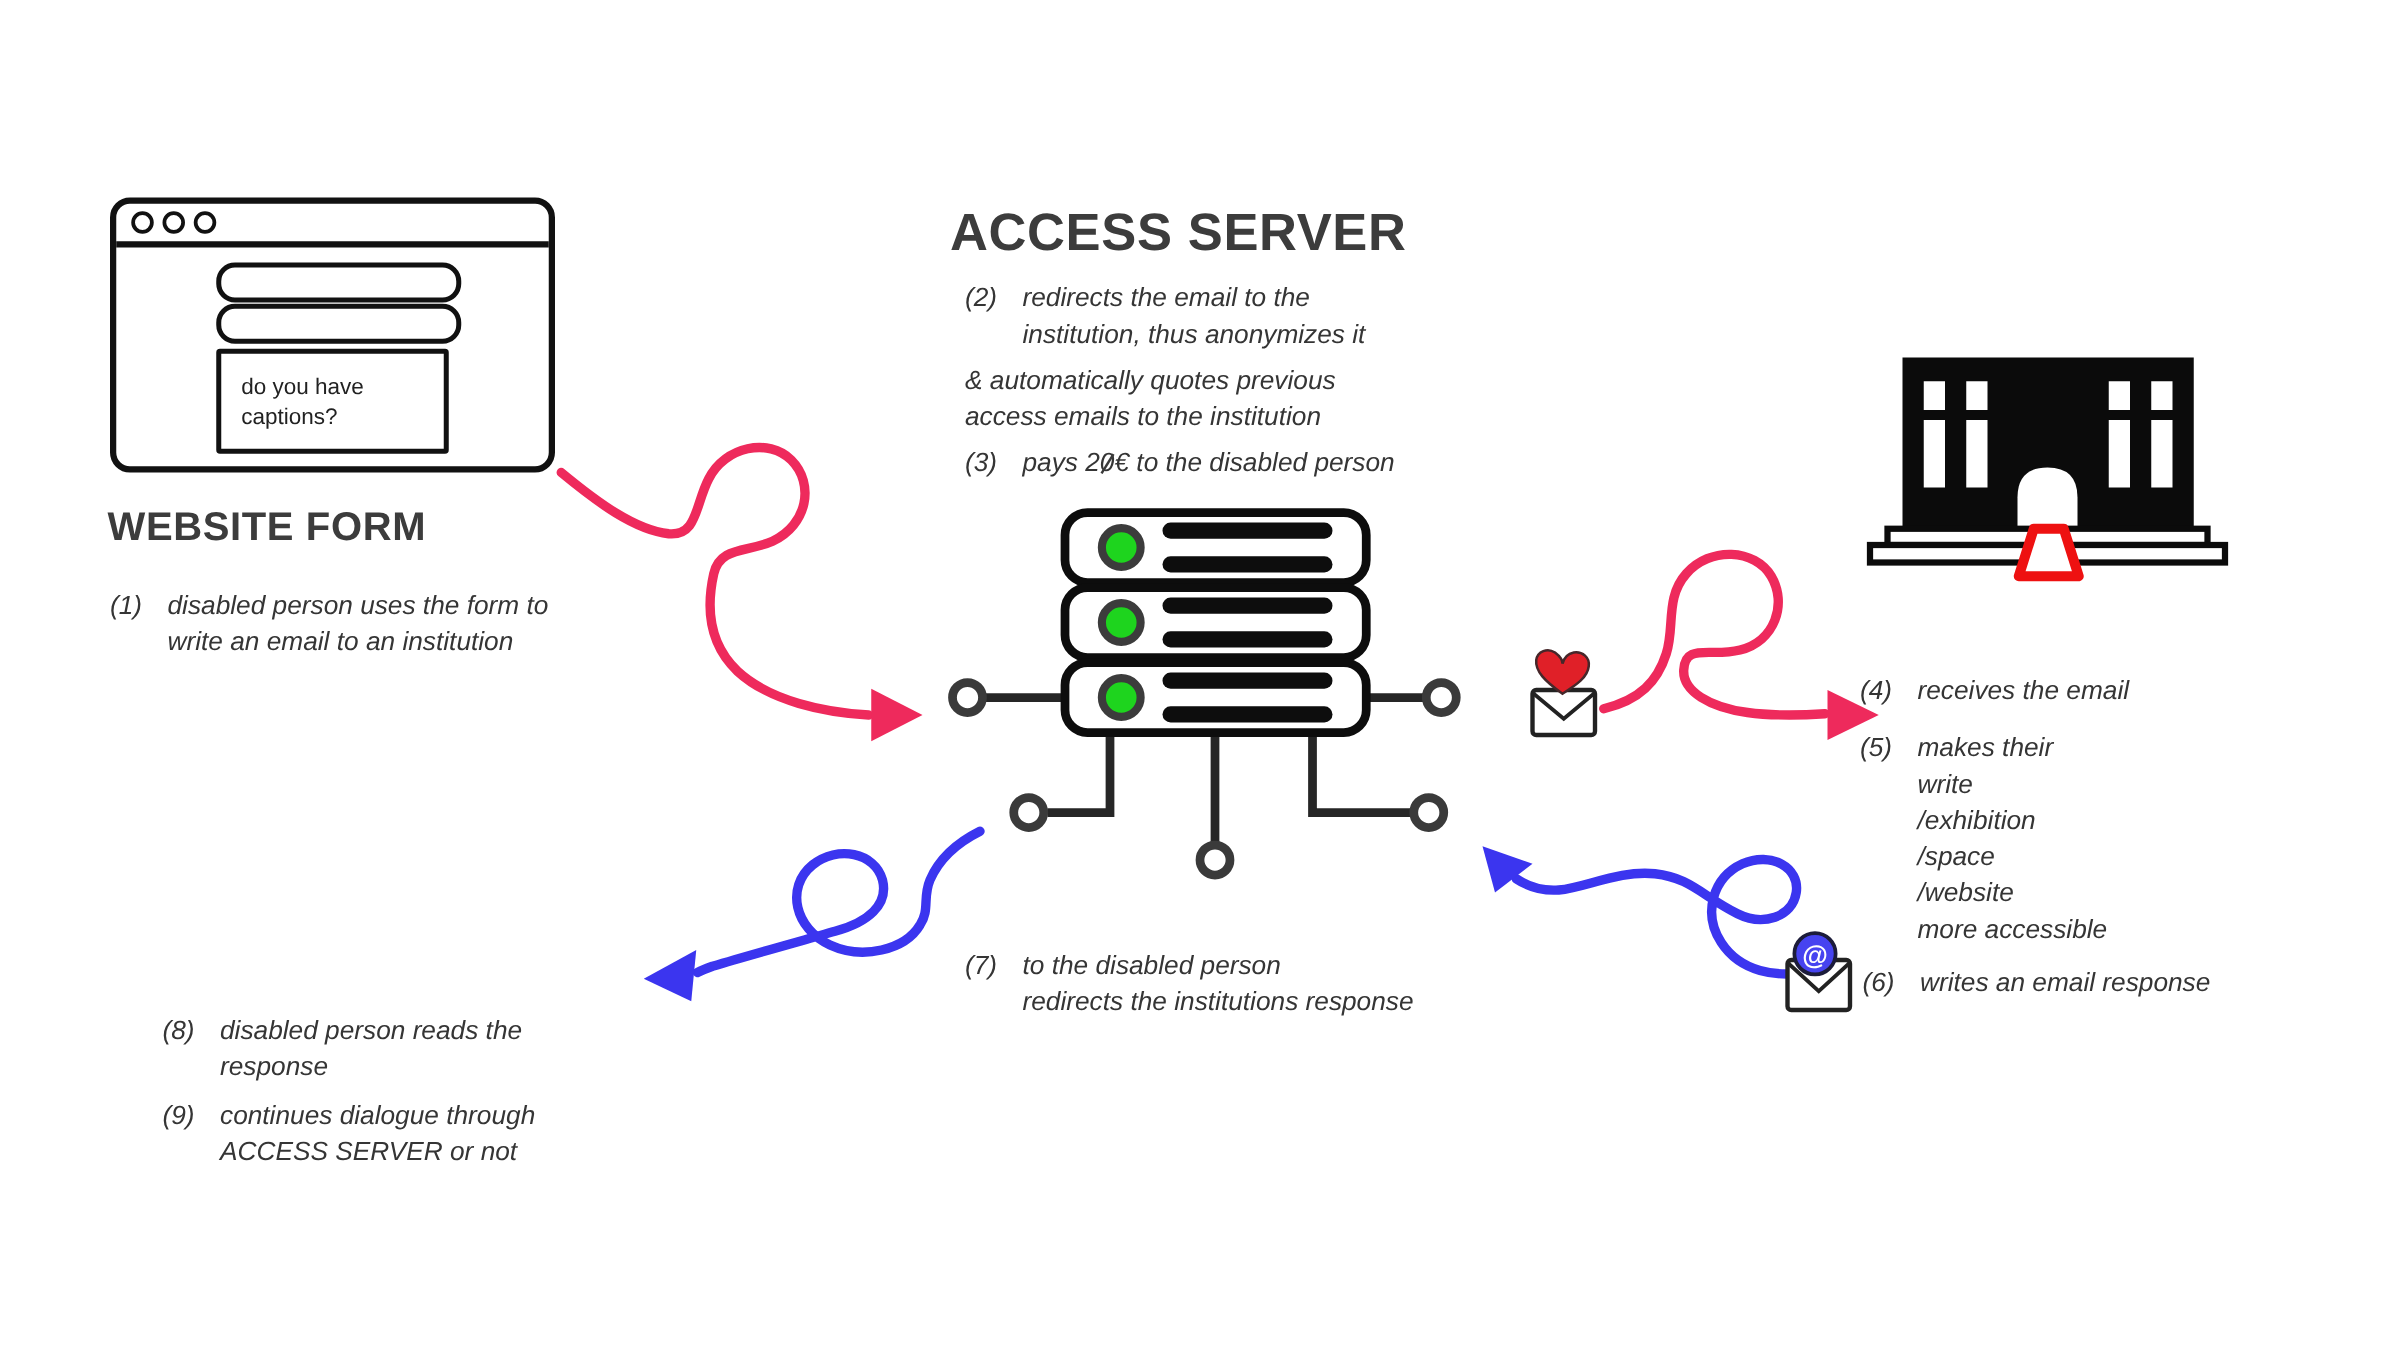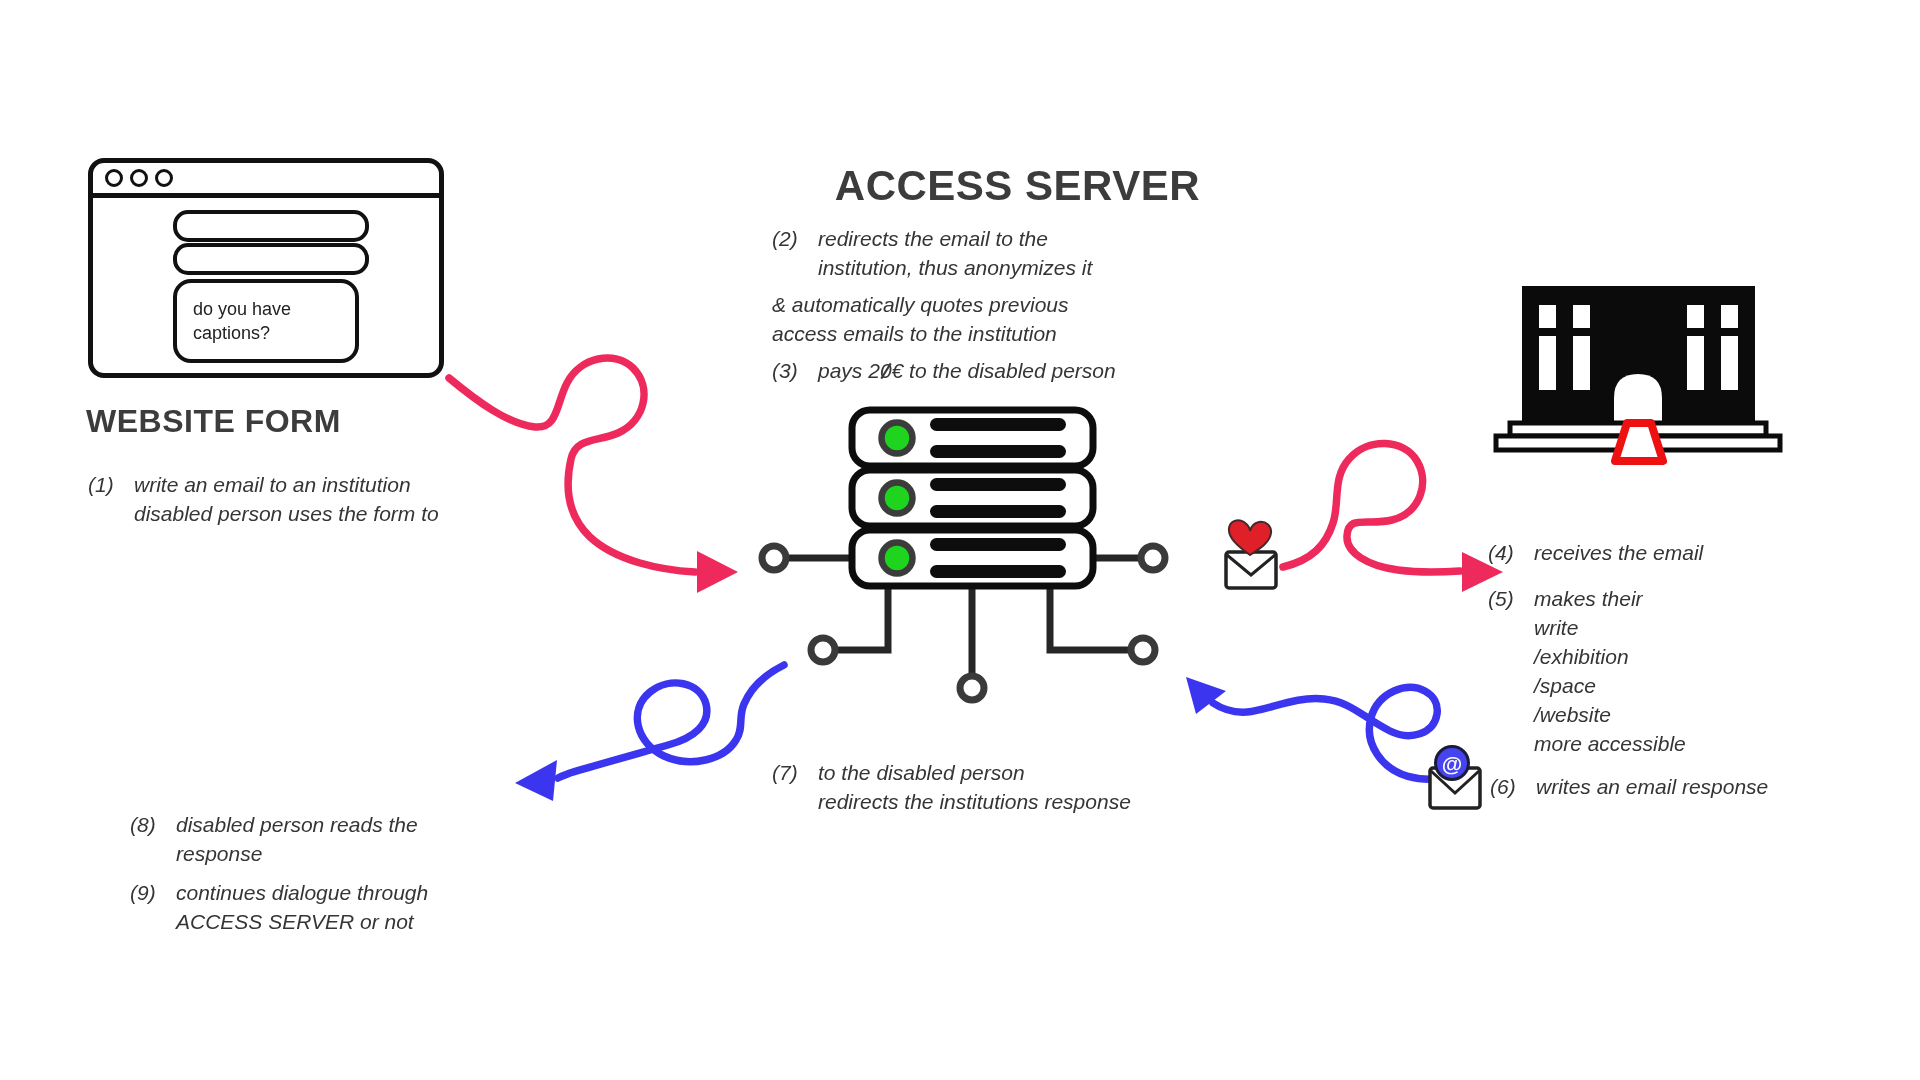--- a/index.html
+++ b/index.html
@@ -3,21 +3,21 @@
 <meta charset="utf-8">
 <style>
   html,body{margin:0;padding:0;background:#ffffff;}
   #canvas{position:relative;width:1920px;height:1080px;background:#ffffff;overflow:hidden;
           font-family:"Liberation Sans",sans-serif;}
   #art{position:absolute;left:0;top:0;}
 
   
   .hd{position:absolute;font-weight:bold;font-size:42px;color:#3c3c3c;letter-spacing:.5px;white-space:nowrap;}
   #hd-website{left:86px;top:403px;font-size:32px;}
-  #hd-access{left:760px;top:162px;width:440px;text-align:right;}
+  #hd-access{left:760px;top:162px;width:440px;text-align:left;}
   #hd-institution{left:1488px;top:478px;}
   #hd-private{left:130px;top:740px;}
 
   
   .step{position:absolute;display:flex;font-style:italic;font-size:21px;line-height:29px;color:#353535;white-space:nowrap;}
   .step .num{width:46px;flex:none;}
   .step .lines{display:flex;flex-direction:column;}
   #step1{left:88px;top:470px;}
   #step2{left:772px;top:224px;}
   #step2b{left:772px;top:290px;flex-direction:column;}
@@ -36,21 +36,21 @@
 
   
   .browser{position:absolute;left:88px;top:158px;width:346px;height:210px;border:5px solid #111;
            border-radius:16px;background:#fff;}
   .browser-top{height:30px;border-bottom:5px solid #111;display:flex;align-items:center;
                padding-left:12px;gap:7px;}
   .dot{width:12px;height:12px;border:3.5px solid #111;border-radius:50%;}
   .pill{position:absolute;left:80px;width:188px;height:24px;border:4.5px solid #111;border-radius:15px;}
   .p1{top:47px}.p2{top:80px}
   .captionbox{position:absolute;left:80px;top:116px;width:186px;height:84px;border:4.5px solid #111;
-              border-radius:18px;box-sizing:border-box;padding:14px 10px 0 16px;
+              border-radius:3px;box-sizing:border-box;padding:14px 10px 0 16px;
               font-size:18px;line-height:24px;color:#222;white-space:normal;}
 </style>
 </head>
 <body>
 
 <div id="canvas">
 
   <svg id="art" width="1920" height="1080" viewBox="0 0 1920 1080">
 
     <g>
@@ -160,22 +160,22 @@
     <div class="pill p2"></div>
     <div class="captionbox">
       <span>do you have captions?</span>
     </div>
   </div>
 
   <div class="hd" id="hd-website">WEBSITE FORM</div>
   <div class="step" id="step1">
     <span class="num">(1)</span>
     <span class="lines">
+      <span>disabled person uses the form to</span>
       <span>write an email to an institution</span>
-      <span>disabled person uses the form to</span>
     </span>
   </div>
 
   <div class="hd" id="hd-access">ACCESS SERVER</div>
   <div class="step" id="step2">
     <span class="num">(2)</span>
     <span class="lines">
       <span>redirects the email to the</span>
       <span>institution, thus anonymizes it</span>
     </span>

